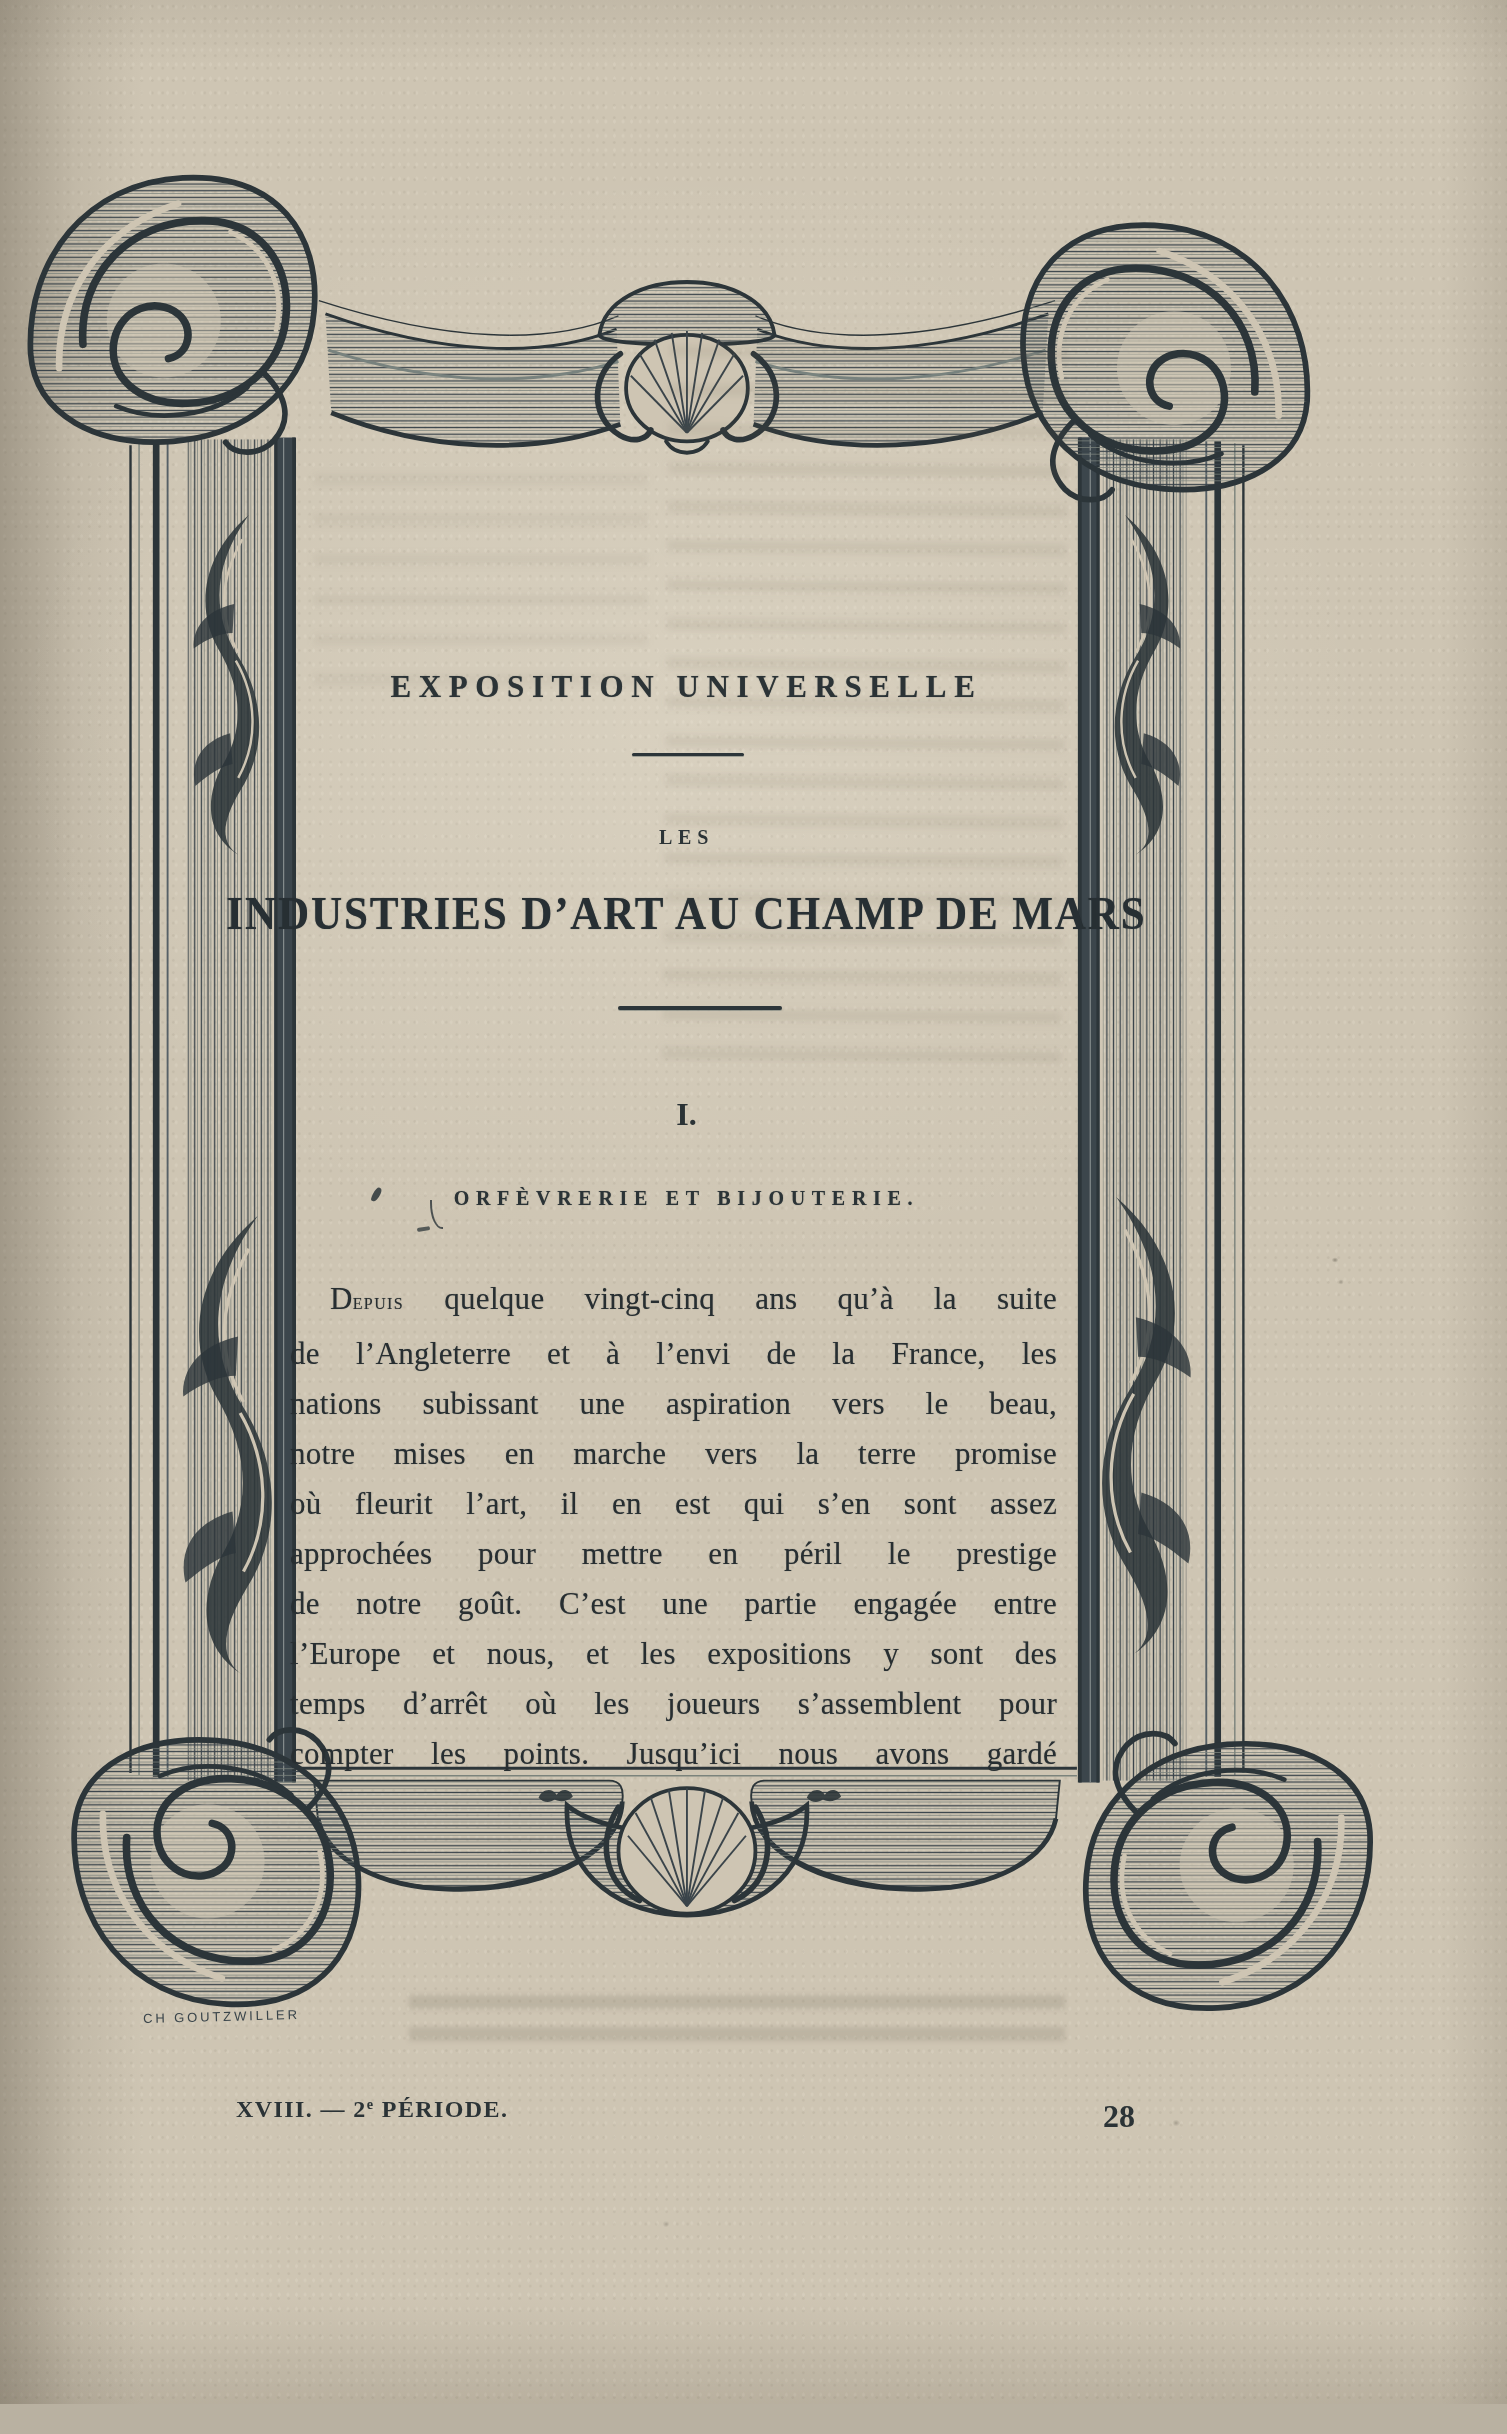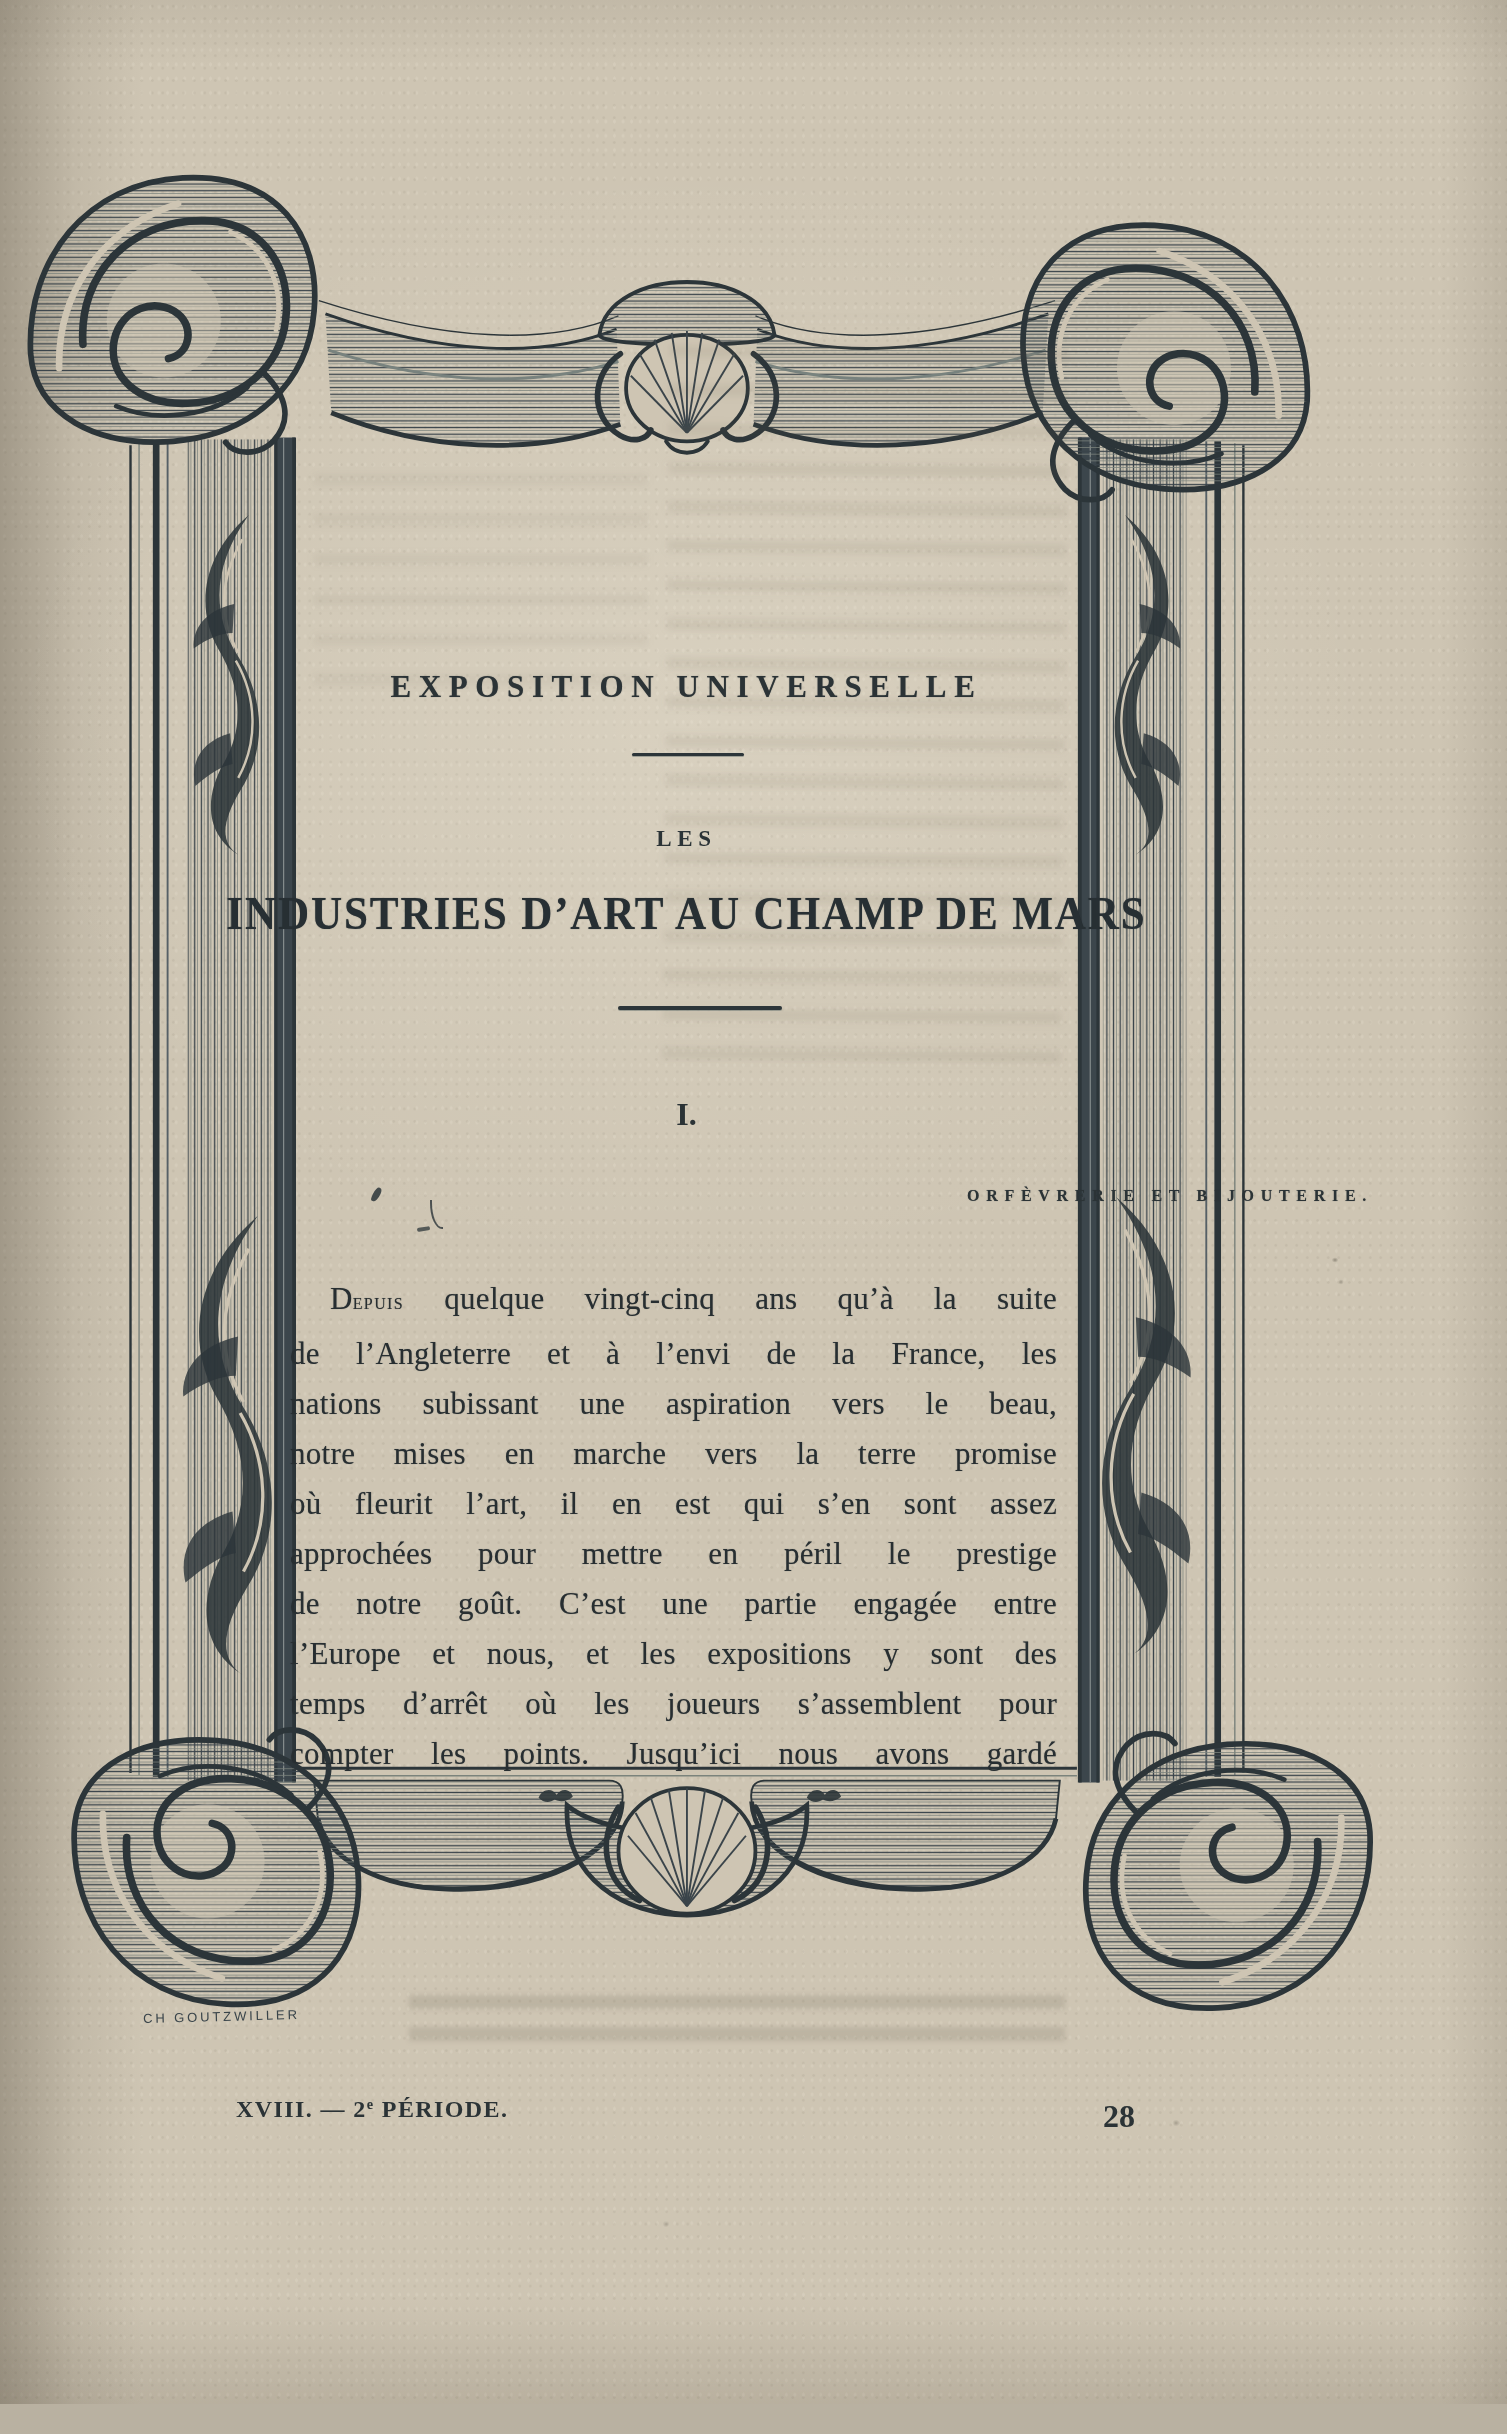--- a/index.html
+++ b/index.html
@@ -21,24 +21,24 @@
       radial-gradient(rgba(108,99,80,0.10) 1px, rgba(108,99,80,0) 1.4px),
       radial-gradient(rgba(245,240,224,0.18) 1px, rgba(245,240,224,0) 1.4px);
     background-size:auto,auto,auto,auto,auto,auto,auto,auto,auto,10.5px 12.4px,8.6px 14.3px;
     font-family:"Liberation Serif","DejaVu Serif",serif;
     color:#272e31;
   }
   .frame-svg{position:absolute;left:0;top:0;}
   
   .centered{position:absolute;left:0;width:1373px;text-align:center;}
   .header-title{top:669px;font-size:31px;font-weight:700;letter-spacing:7.6px;color:#2b3336;text-shadow:0 0 1px rgba(43,51,54,0.55);}
-  .series-label{top:826px;font-size:23px;font-weight:700;letter-spacing:5.7px;color:#2b3336;}
+  .series-label{top:826px;font-size:20px;font-weight:700;letter-spacing:5.7px;color:#2b3336;}
   .main-title{top:888px;font-size:44px;font-weight:700;letter-spacing:1.9px;color:#272f33;text-shadow:0 0 1px rgba(39,47,51,0.6);transform:scale(0.98,1.06);}
   .chapter-number{top:1096px;font-size:32px;font-weight:700;color:#2b3336;}
-  .chapter-title{top:1187px;font-size:16px;font-weight:700;letter-spacing:6.7px;color:#2b3336;text-shadow:0 0 1px rgba(43,51,54,0.5);text-align:right;}
+  .chapter-title{top:1187px;font-size:20px;font-weight:700;letter-spacing:6.7px;color:#2b3336;text-shadow:0 0 1px rgba(43,51,54,0.5);}
   .rule{position:absolute;background:#2c3539;border-radius:1.9px;box-shadow:0 1px 0 rgba(120,128,124,0.6);}
   .rule-1{left:632px;top:753px;width:112px;height:2.9px;}
   .rule-2{left:618px;top:1006px;width:164px;height:3.8px;}
   
   .body-text{position:absolute;left:290px;top:1274px;width:767px;}
   .body-line{
     font-size:31px;line-height:50px;
     text-align:justify;text-align-last:justify;
     word-spacing:1.9px;letter-spacing:0.3px;
     color:#272e31;text-shadow:0 0 1px rgba(39,46,49,0.45);

